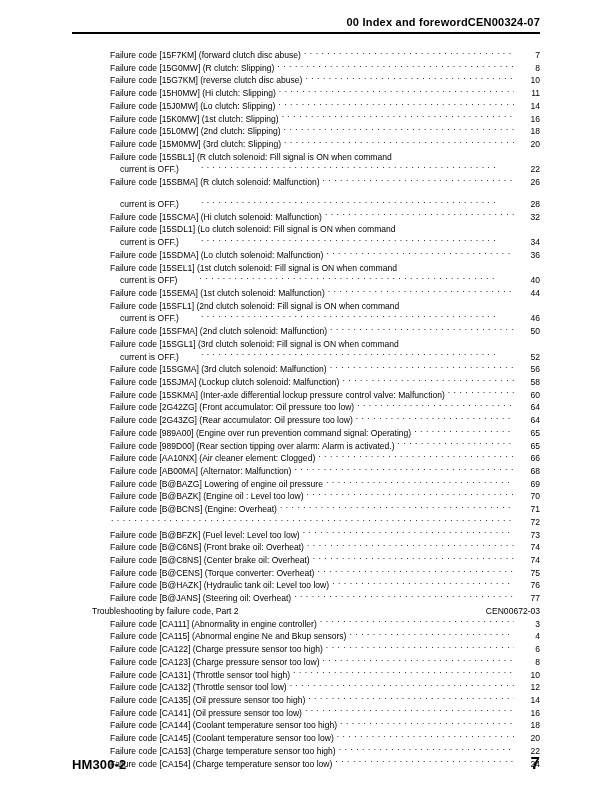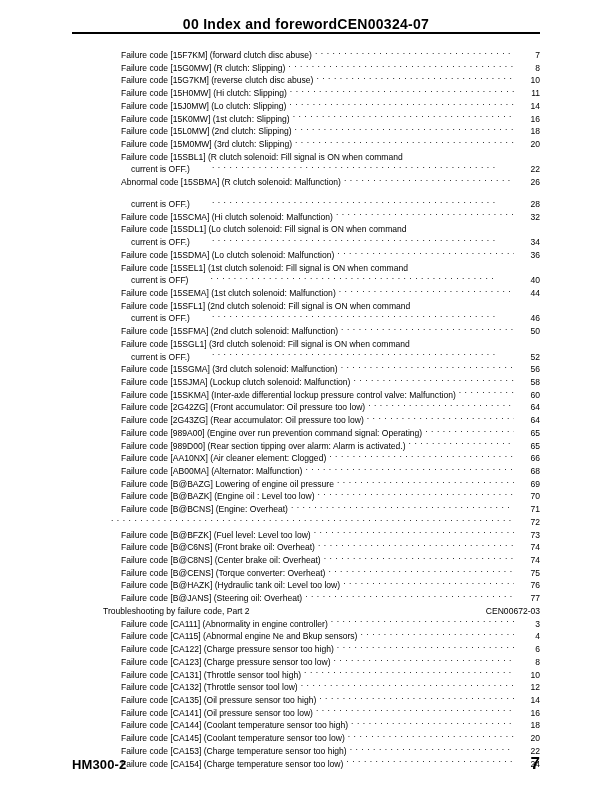--- a/index.html
+++ b/index.html
@@ -25,23 +25,23 @@
   
   .header {
     position: absolute;
     left: 72px;
     top: 16px;
     width: 468px;
     height: 22px;
   }
   .header-row {
     display: flex;
-    justify-content: center;
+    justify-content: flex-end;
     align-items: baseline;
-    font-size: 14px;
+    font-size: 11px;
     font-weight: bold;
     letter-spacing: 0.02em;
   }
   .header-rule {
     position: absolute;
     left: 0;
     top: 16px;
     width: 468px;
     height: 2.1px;
     background: #000000;
@@ -58,21 +58,20 @@
   .row {
     display: flex;
     align-items: baseline;
     font-size: 8.55px;
     line-height: 11.72px;
     white-space: nowrap;
   }
   .row .txt {
     flex: 0 0 auto;
     padding-right: 2px;
-    margin-left: 11px;
   }
   .row .leader {
     flex: 1 1 auto;
     overflow: hidden;
     height: 9px;
     position: relative;
     margin: 0 1px;
   }
   .row .leader::before {
     content: ". . . . . . . . . . . . . . . . . . . . . . . . . . . . . . . . . . . . . . . . . . . . . . . . . . . . . . . . . . . . . . . . . . . . . . . . . . . . . . . . . . . . . . . . . . . . . . . . . . . . . . . . . . . . . . . . . . . . . . . . . . . . . .";
@@ -186,21 +185,21 @@
         <span class="txt">Failure code [15SBL1] (R clutch solenoid: Fill signal is ON when command</span>
         <span class="leader"></span>
         <span class="pageno"></span>
       </div>
       <div class="row entry-cont">
         <span class="txt">current is OFF.)</span>
         <span class="leader"></span>
         <span class="pageno">22</span>
       </div>
       <div class="row entry">
-        <span class="txt">Abnormal code [15SBMA] (R clutch solenoid: Malfunction)</span>
+        <span class="txt">Failure code [15SBMA] (R clutch solenoid: Malfunction)</span>
         <span class="leader"></span>
         <span class="pageno">26</span>
       </div>
       <div class="row entry nolead">
         <span class="leader"></span>
         <span class="pageno"></span>
       </div>
       <div class="row entry-cont">
         <span class="txt">current is OFF.)</span>
         <span class="leader"></span>

